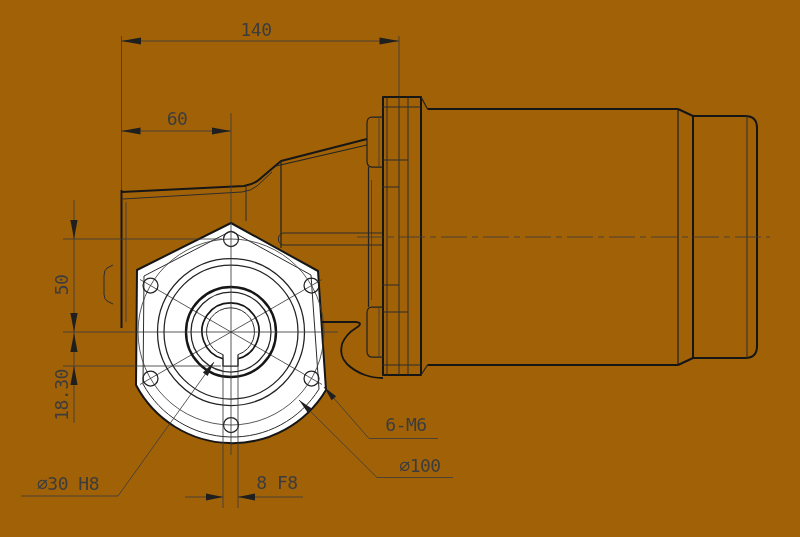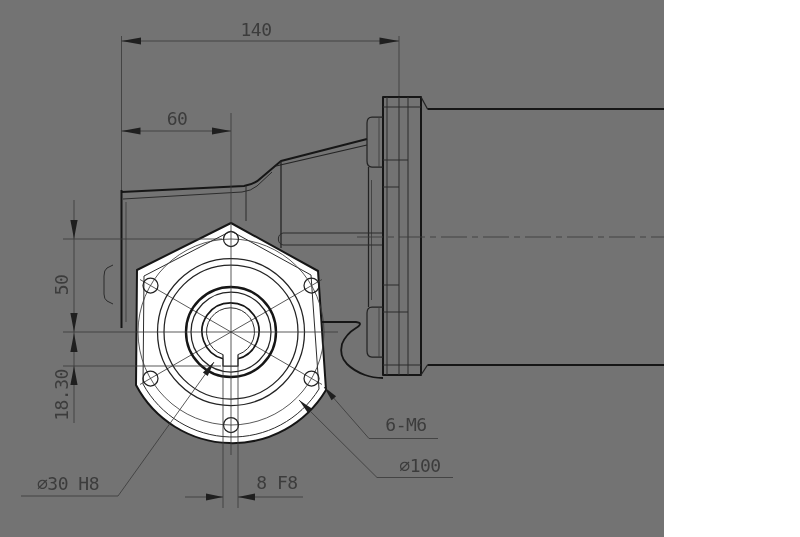--- a/index.html
+++ b/index.html
@@ -1,17 +1,17 @@
 <!DOCTYPE html>
 <html><head>
 <meta charset="utf-8">
 <style>
   html,body{margin:0;padding:0;background:#fff;}
   .stage{
-    position:relative;width:664px;height:537px;background:#737373;overflow:hidden;
+    position:relative;width:800px;height:537px;background:#a16207;overflow:hidden;
     font-family:"DejaVu Sans Mono","Liberation Mono",monospace;
   }
   svg{position:absolute;left:0;top:0;}
   .s-thick{stroke:#161616;stroke-width:2;fill:none;stroke-linejoin:round;}
   .s-med{stroke:#232323;stroke-width:1.25;fill:none;stroke-linejoin:round;}
   .s-fine{stroke:#2c2c2c;stroke-width:1;fill:none;}
   .s-thin{stroke:#3c3c3c;stroke-width:0.85;fill:none;}
   .face{fill:#ffffff;stroke:#161616;stroke-width:2;stroke-linejoin:round;}
   .arrow{fill:#1f1f1f;stroke:none;}
   text{fill:#3c3c3c;font-family:"DejaVu Sans Mono","Liberation Mono",monospace;

